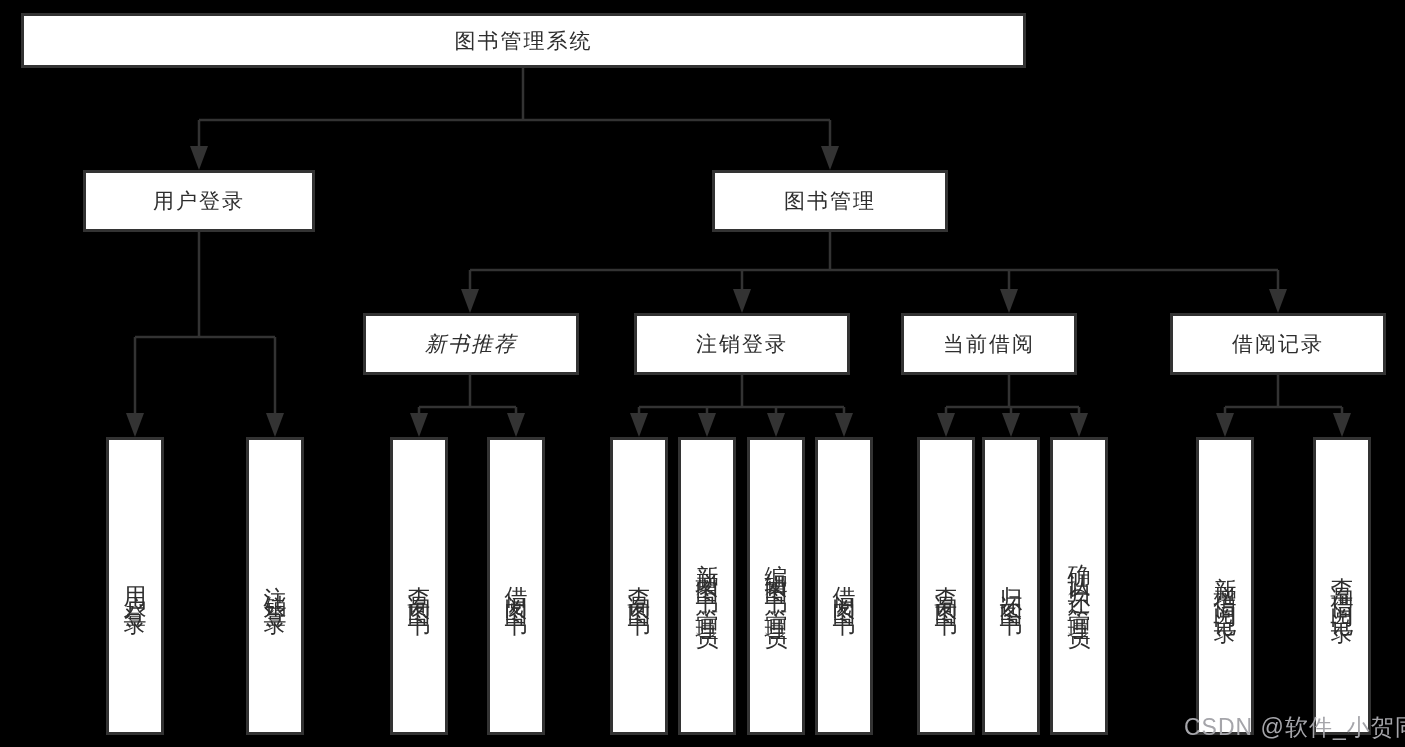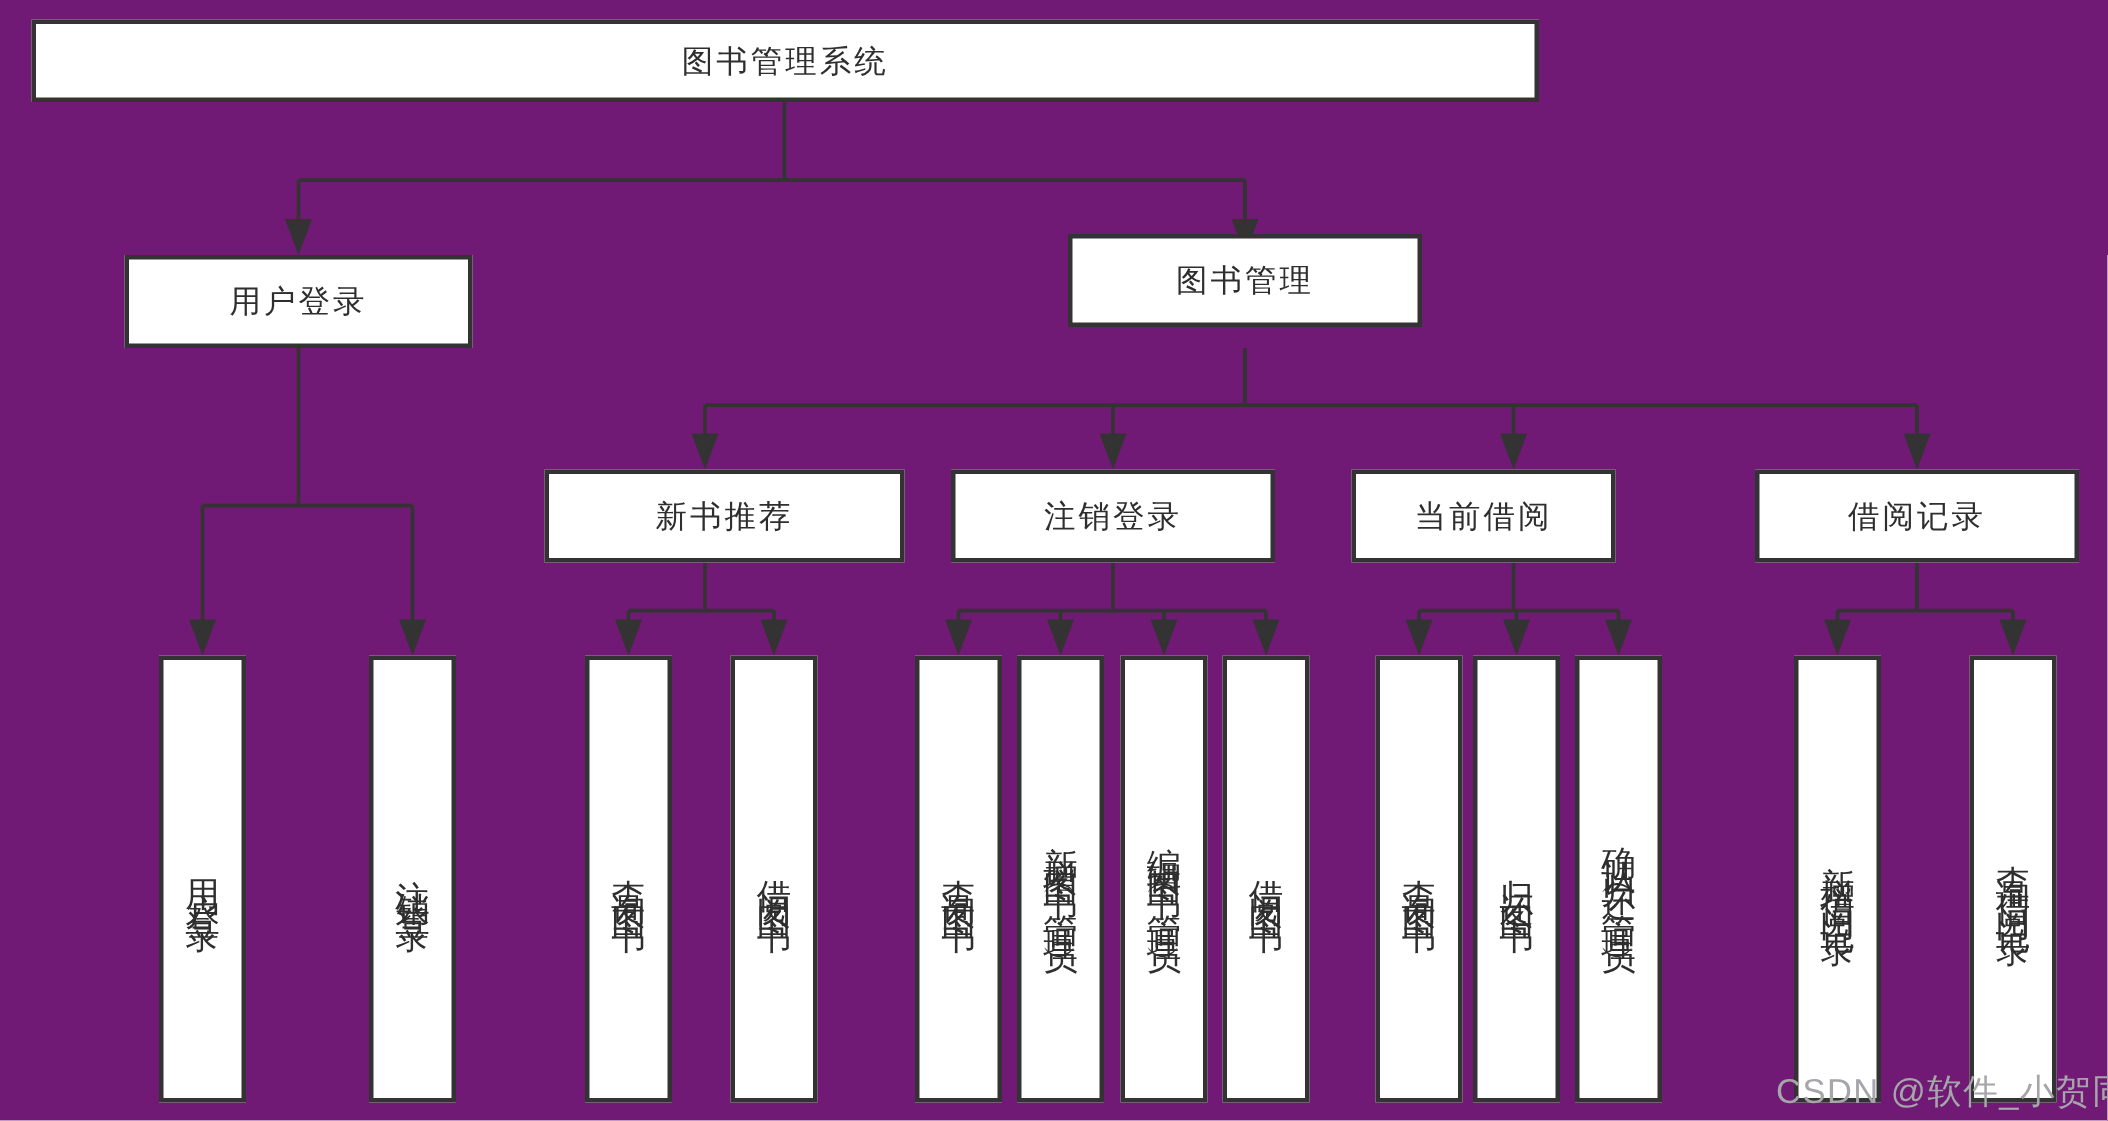--- a/index.html
+++ b/index.html
@@ -1,17 +1,17 @@
 <!DOCTYPE html>
 <html><head>
 <meta charset="utf-8">
 <style>
   html,body{margin:0;padding:0;background:#ffffff;}
   body{font-family:"Liberation Sans","DejaVu Sans",sans-serif;}
-  .stage{position:relative;width:1405px;height:747px;background:#701a75;overflow:hidden;}
+  .stage{position:relative;width:1405px;height:747px;background:#000000;overflow:hidden;}
   .wires{position:absolute;left:0;top:0;width:1405px;height:747px;pointer-events:none;}
   .node{
     position:absolute;box-sizing:border-box;
     border:3px solid #333333;background:#ffffff;
     display:flex;align-items:center;justify-content:center;
     color:#2e2e2e;
   }
   .h-node{font-size:21px;letter-spacing:2px;white-space:nowrap;}
   .v-node .vtxt{
     writing-mode:vertical-rl;text-orientation:mixed;
@@ -46,25 +46,25 @@
          M1216,413 H1234 L1225,437 Z M1333,413 H1351 L1342,437 Z" fill="#333333" stroke="none"></path>
   </svg>
 
   <div class="node h-node" style="left:21px;top:13px;width:1005px;height:55px;">
     <span>图书管理系统</span>
   </div>
 
   <div class="node h-node" style="left:83px;top:170px;width:232px;height:62px;">
     <span>用户登录</span>
   </div>
-  <div class="node h-node" style="left:712px;top:156px;width:236px;height:62px;">
+  <div class="node h-node" style="left:712px;top:170px;width:236px;height:62px;">
     <span>图书管理</span>
   </div>
 
-  <div class="node h-node" style="left:363px;top:313px;width:240px;height:62px;">
+  <div class="node h-node" style="left:363px;top:313px;width:216px;height:62px;font-style:italic;">
     <span>新书推荐</span>
   </div>
   <div class="node h-node" style="left:634px;top:313px;width:216px;height:62px;">
     <span>注销登录</span>
   </div>
   <div class="node h-node" style="left:901px;top:313px;width:176px;height:62px;">
     <span>当前借阅</span>
   </div>
   <div class="node h-node" style="left:1170px;top:313px;width:216px;height:62px;">
     <span>借阅记录</span>

